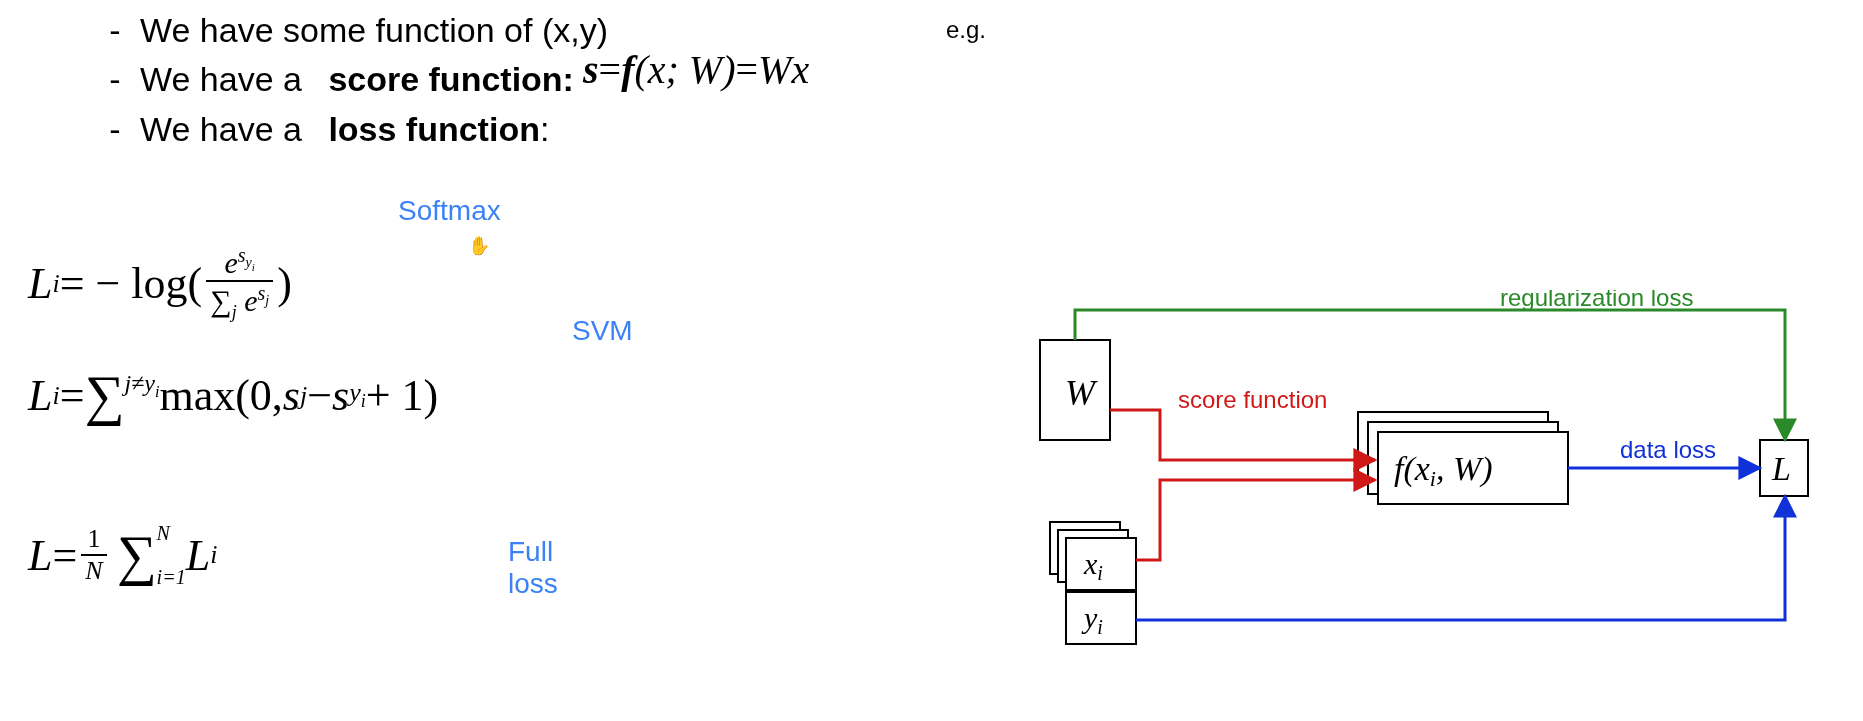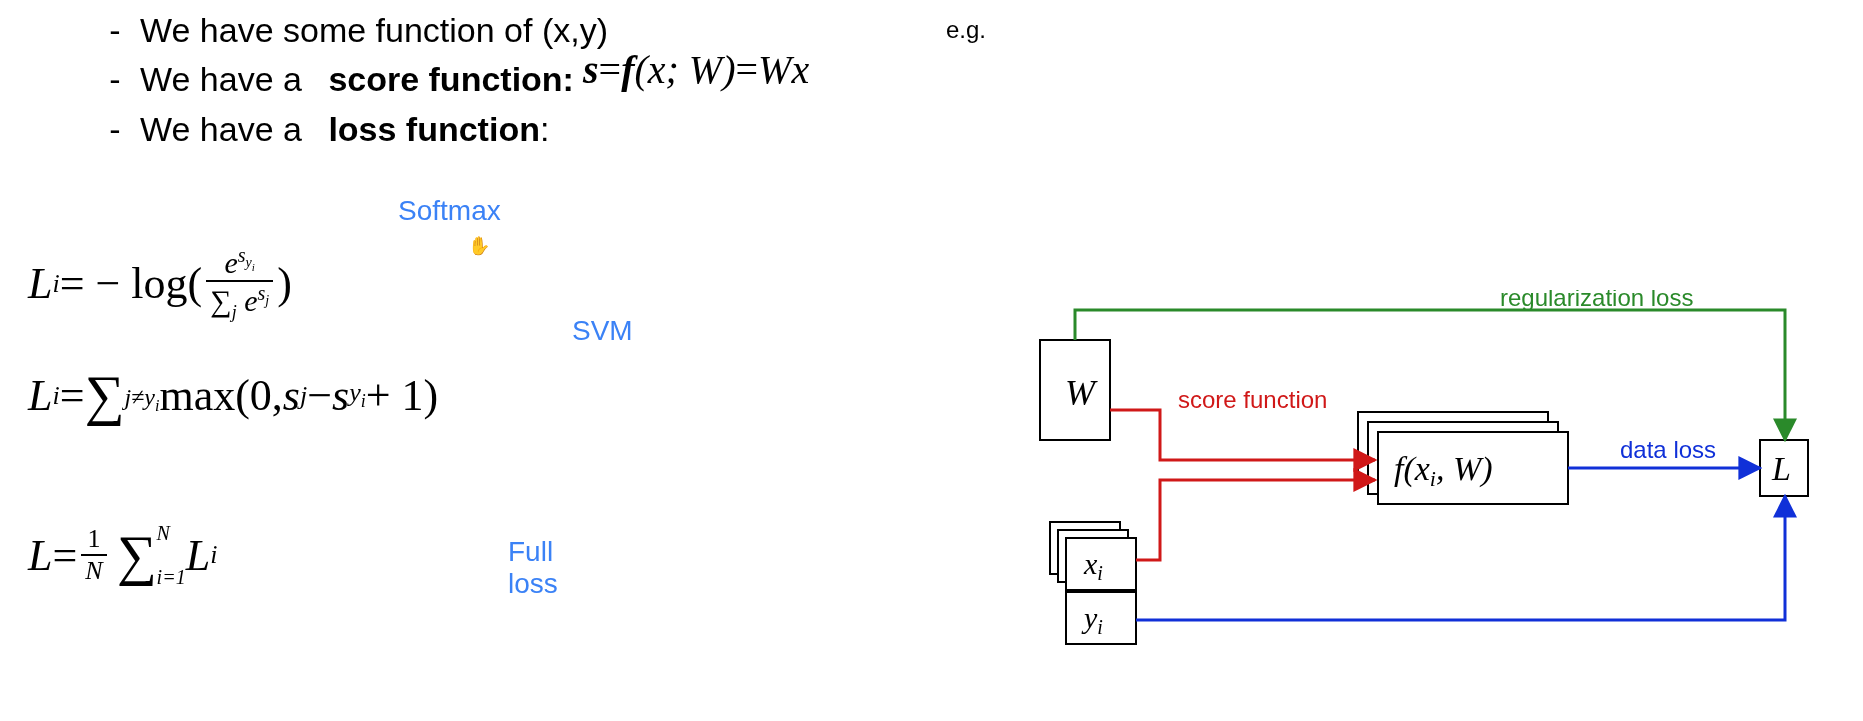--- a/index.html
+++ b/index.html
@@ -165,21 +165,21 @@
         </span>
       </span>
       <span>)</span>
     </div>
 
     <div class="eq svm">
       <span class="ital">L</span>
         <sub class="ital" style="font-size:26px">i</sub>
       <span> = </span>
       <span class="bigop">∑</span>
-      <span style="font-size:24px; align-self:flex-end; margin-bottom:6px">
+      <span style="font-size:24px; align-self:flex-end; margin-bottom:20px">
         <span class="ital">j≠y</span><sub class="ital" style="font-size:16px">i</sub>
       </span>
       <span> max(0, </span>
       <span class="ital">s</span>
         <sub class="ital" style="font-size:26px">j</sub>
       <span> − </span>
       <span class="ital">s</span>
         <sub style="font-size:26px"><span class="ital">y</span><sub class="ital" style="font-size:18px">i</sub></sub>
       <span> + 1)</span>
     </div>

